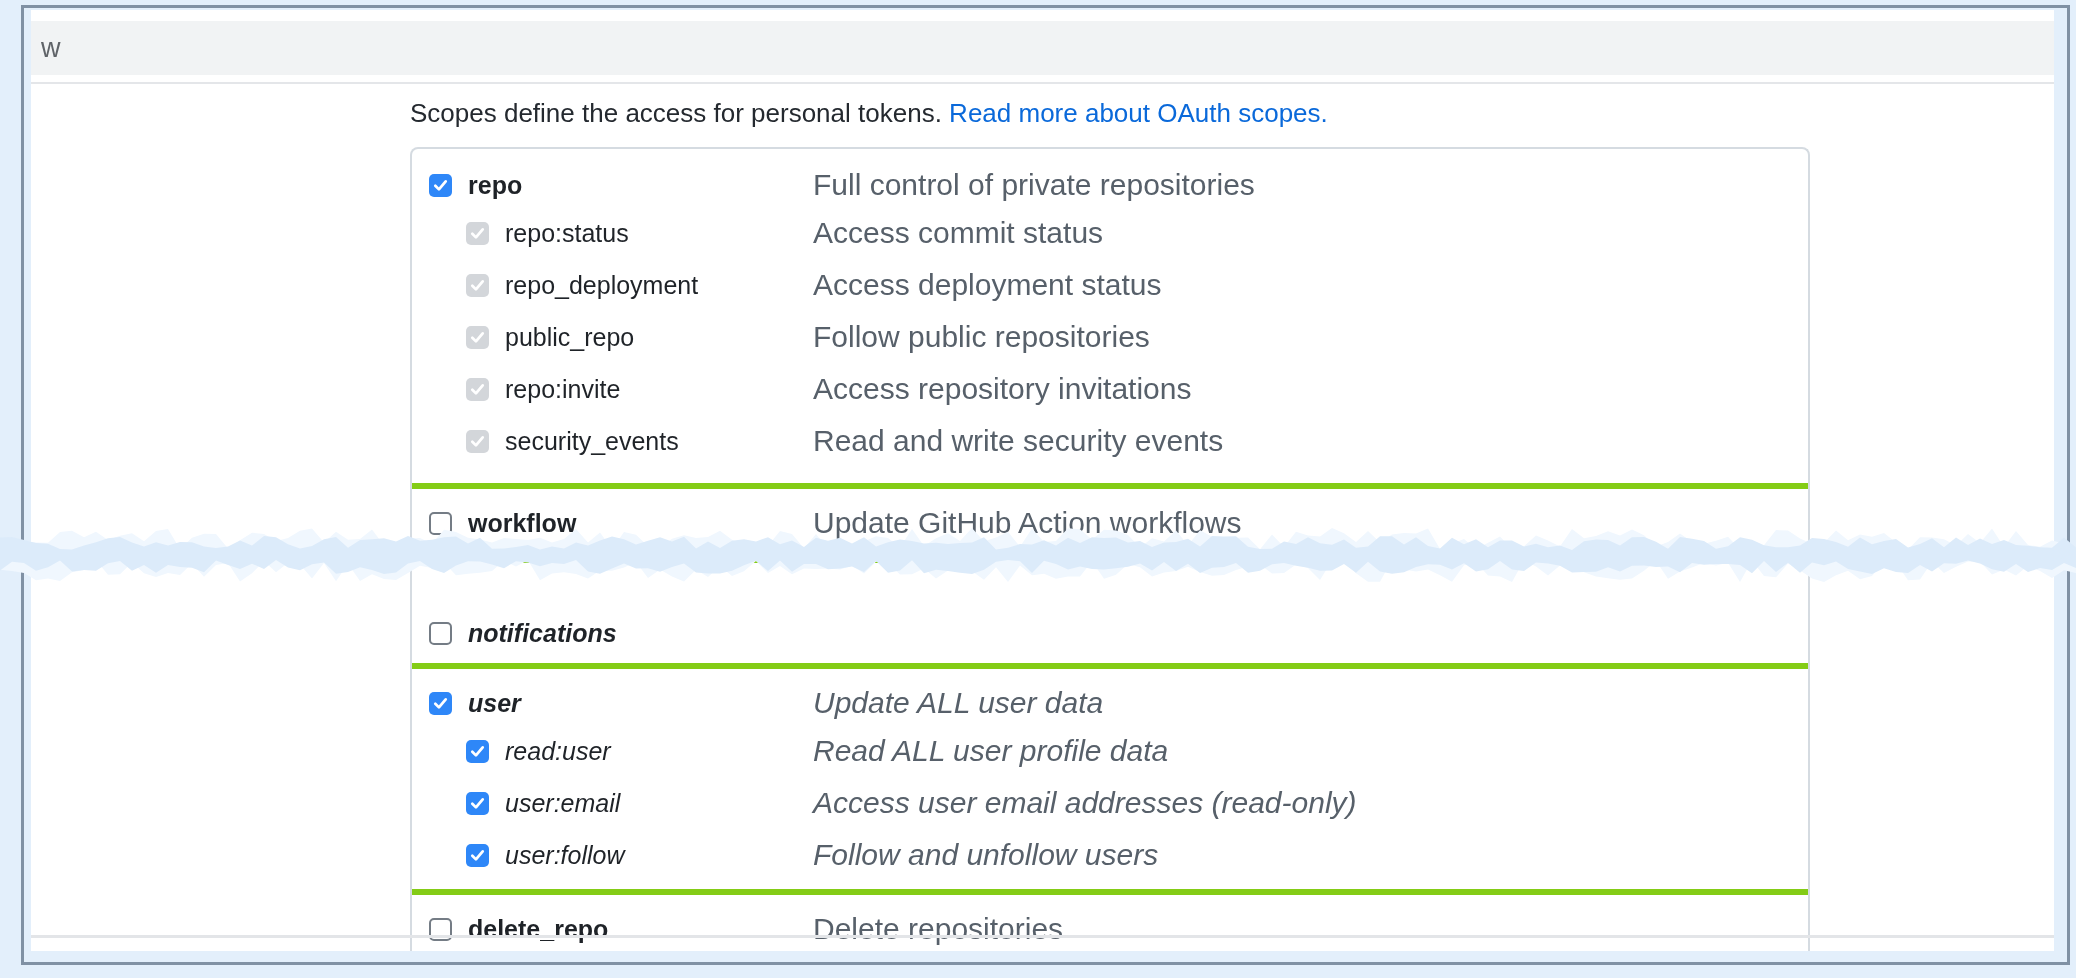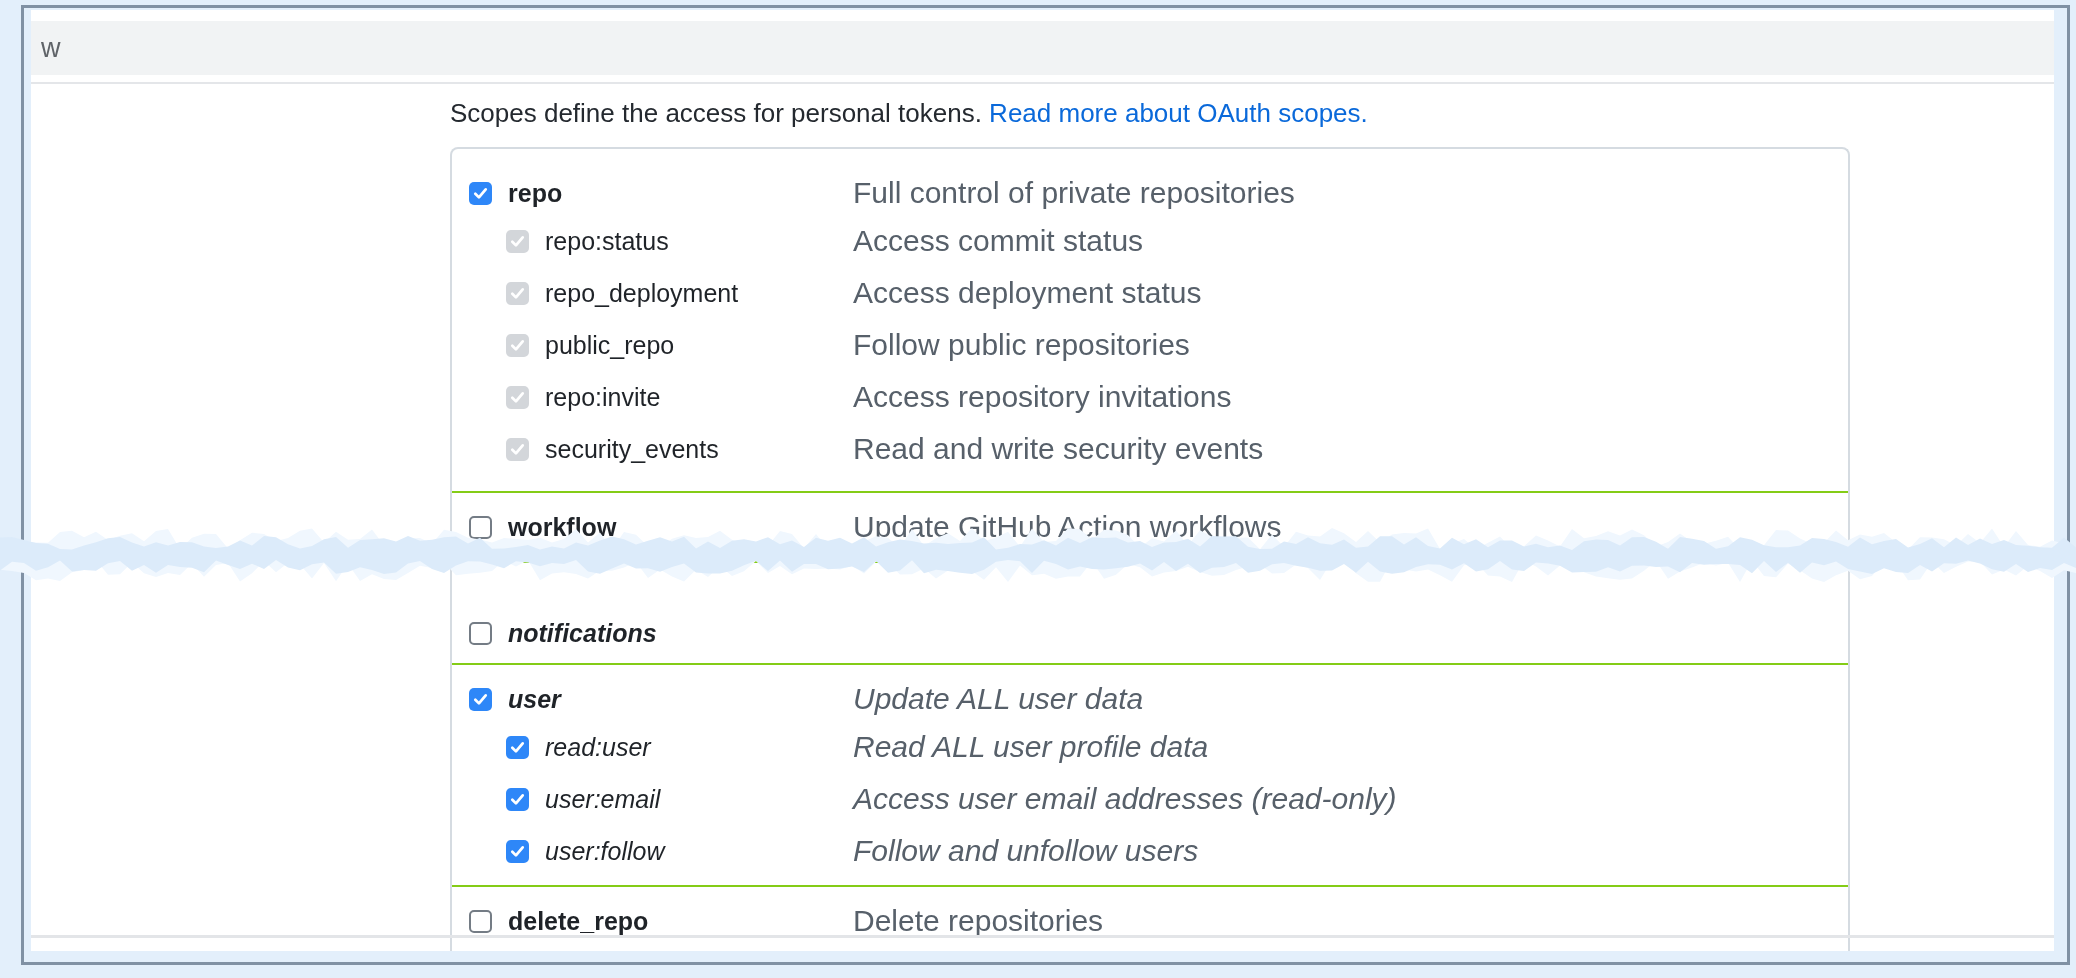--- a/index.html
+++ b/index.html
@@ -15,30 +15,30 @@
   .window{
     position:absolute;left:7px;top:2px;right:13px;bottom:11px;
     background:#ffffff;overflow:hidden;
   }
   .tabbar{
     margin-top:11px;height:54px;background:#f1f3f4;
     display:flex;align-items:center;padding-left:10px;box-sizing:border-box;
   }
   .tab-label{font-size:27px;color:#5f6368;}
   .tab-divider{margin-top:7px;height:2px;background:#e4e6e9;}
-  .content{padding-left:379px;margin-left:40px;}
+  .content{padding-left:379px;}
   .intro{margin:14px 0 18px 0;font-size:26px;color:#24292f;}
   .intro a{color:#0a69da;text-decoration:none;cursor:pointer;}
   .scopes-box{
     width:1400px;height:808px;box-sizing:border-box;
     border:2px solid #d5dbe1;border-bottom:none;border-radius:8px 8px 0 0;
     background:#ffffff;overflow:hidden;
   }
-  .scope-group{border-top:2px solid #84cc16;padding:12px 12px 12px 0;}
-  .scope-group:first-child{border-top:none;padding:22px 0 16px 0;}
+  .scope-group{border-top:6px solid #84cc16;padding:12px 12px 12px 0;}
+  .scope-group:first-child{border-top:none;padding:14px 0 16px 0;}
   .scope-group.after-tear{padding-top:48px;}
   .scope-group.pad-sm{padding-bottom:8px;font-style:italic;}
   .row{
     display:grid;grid-template-columns:384px auto;align-items:center;
     padding-left:17px;
   }
   .row.top{height:44px;}
   .row.sub{height:52px;}
   .cell-label{display:flex;align-items:center;}
   .row.sub .cell-label{padding-left:37px;}

